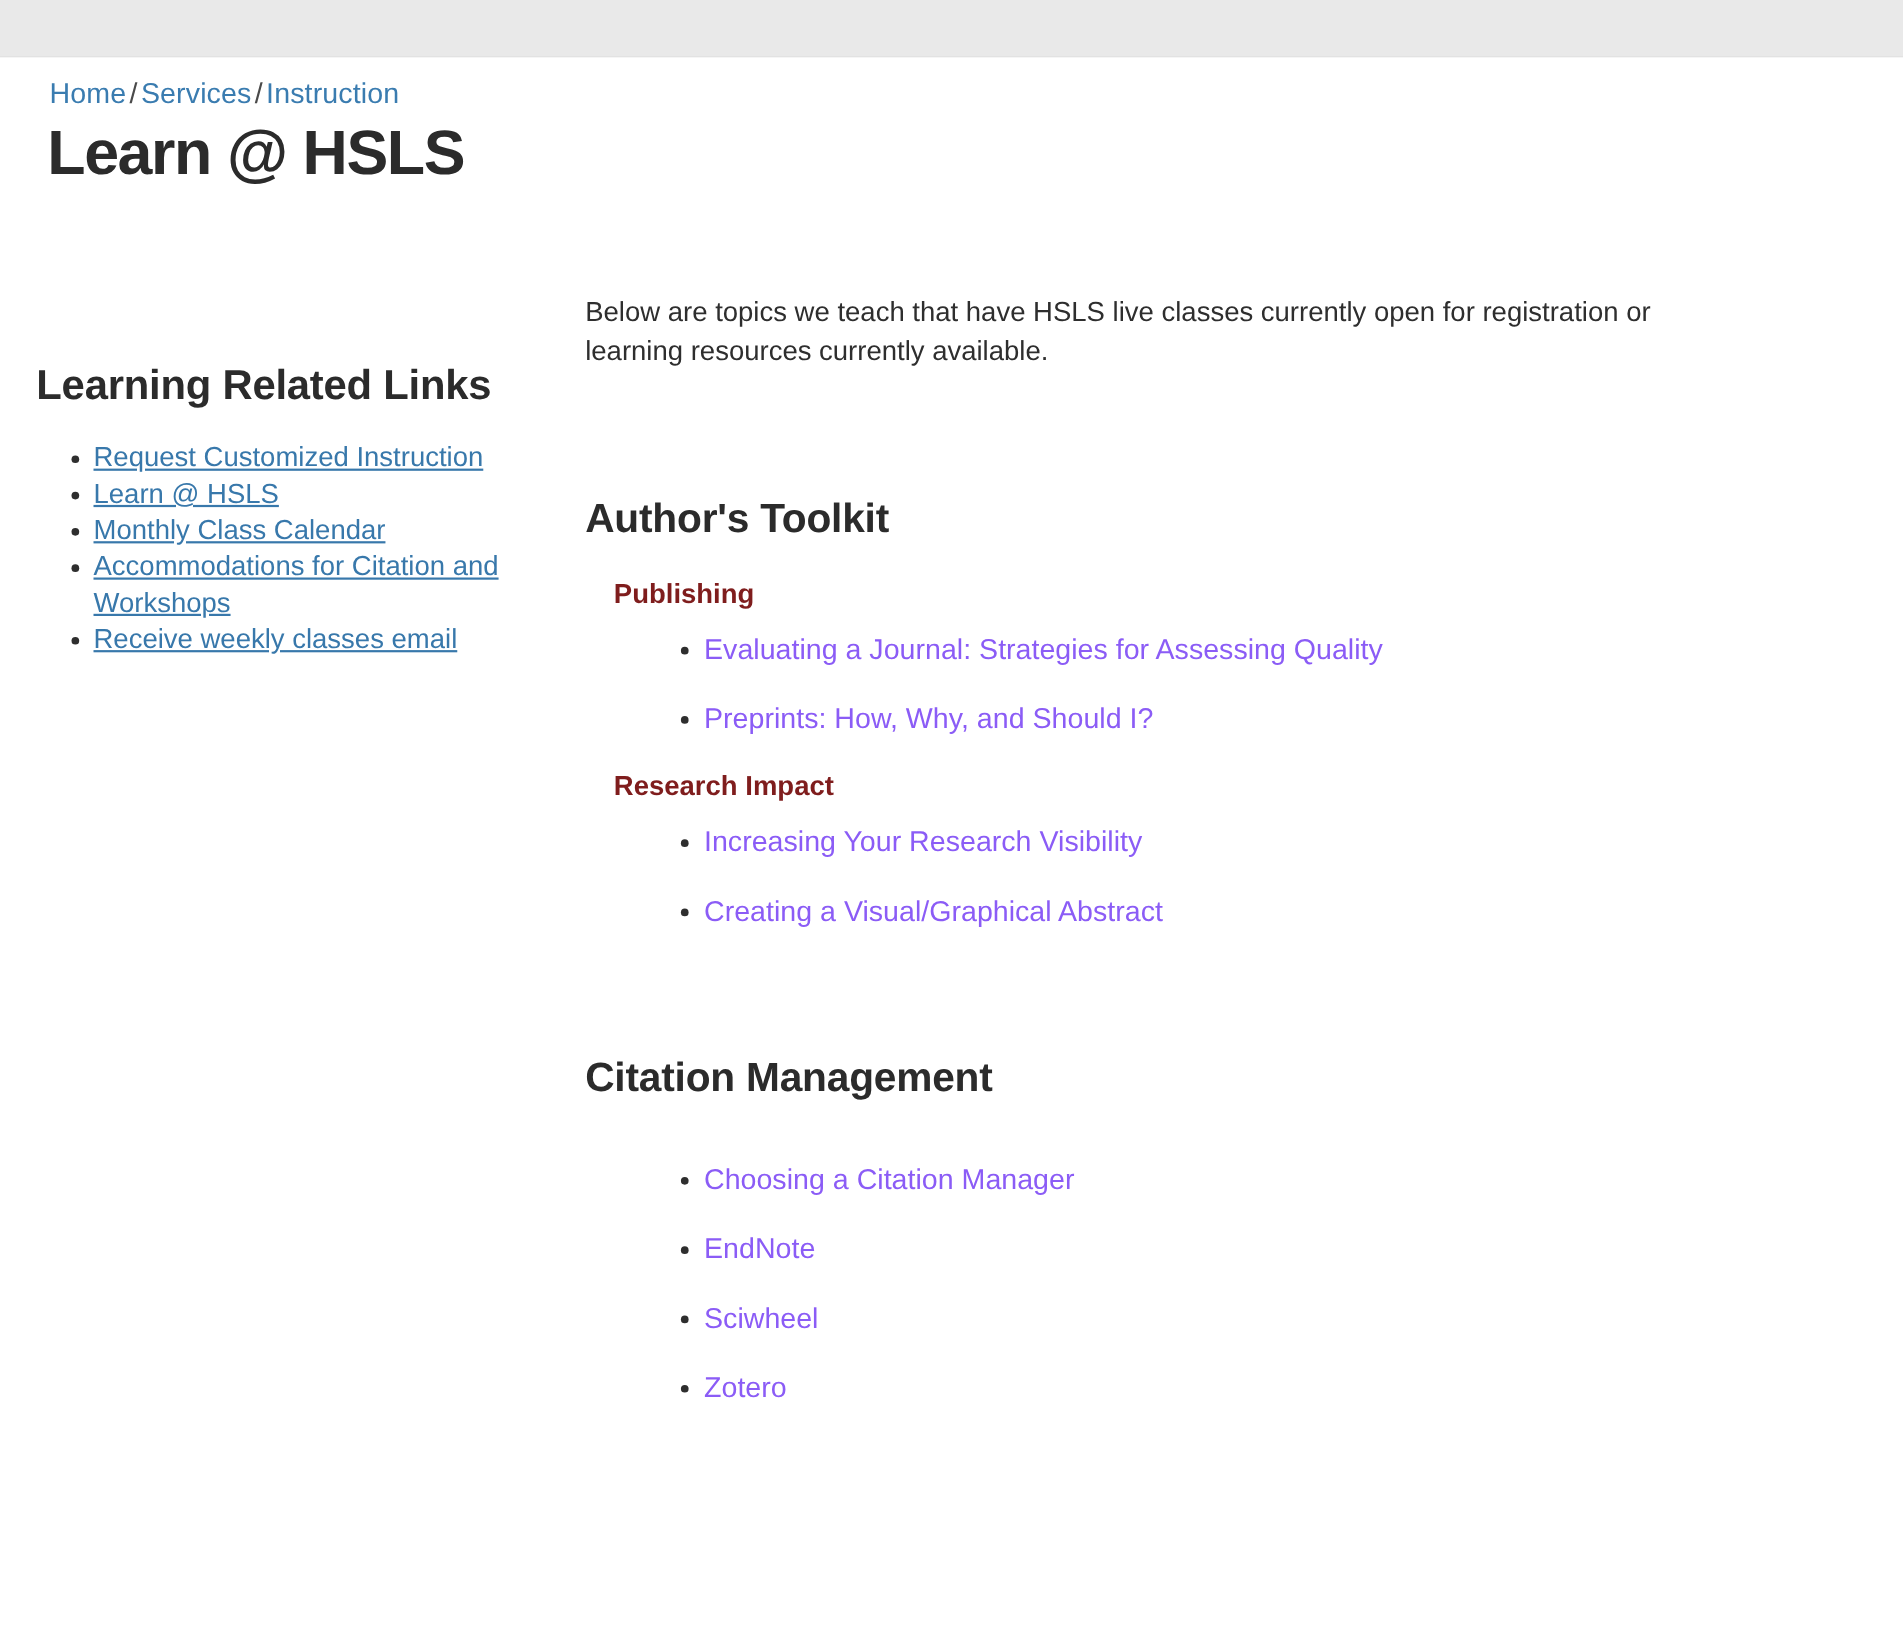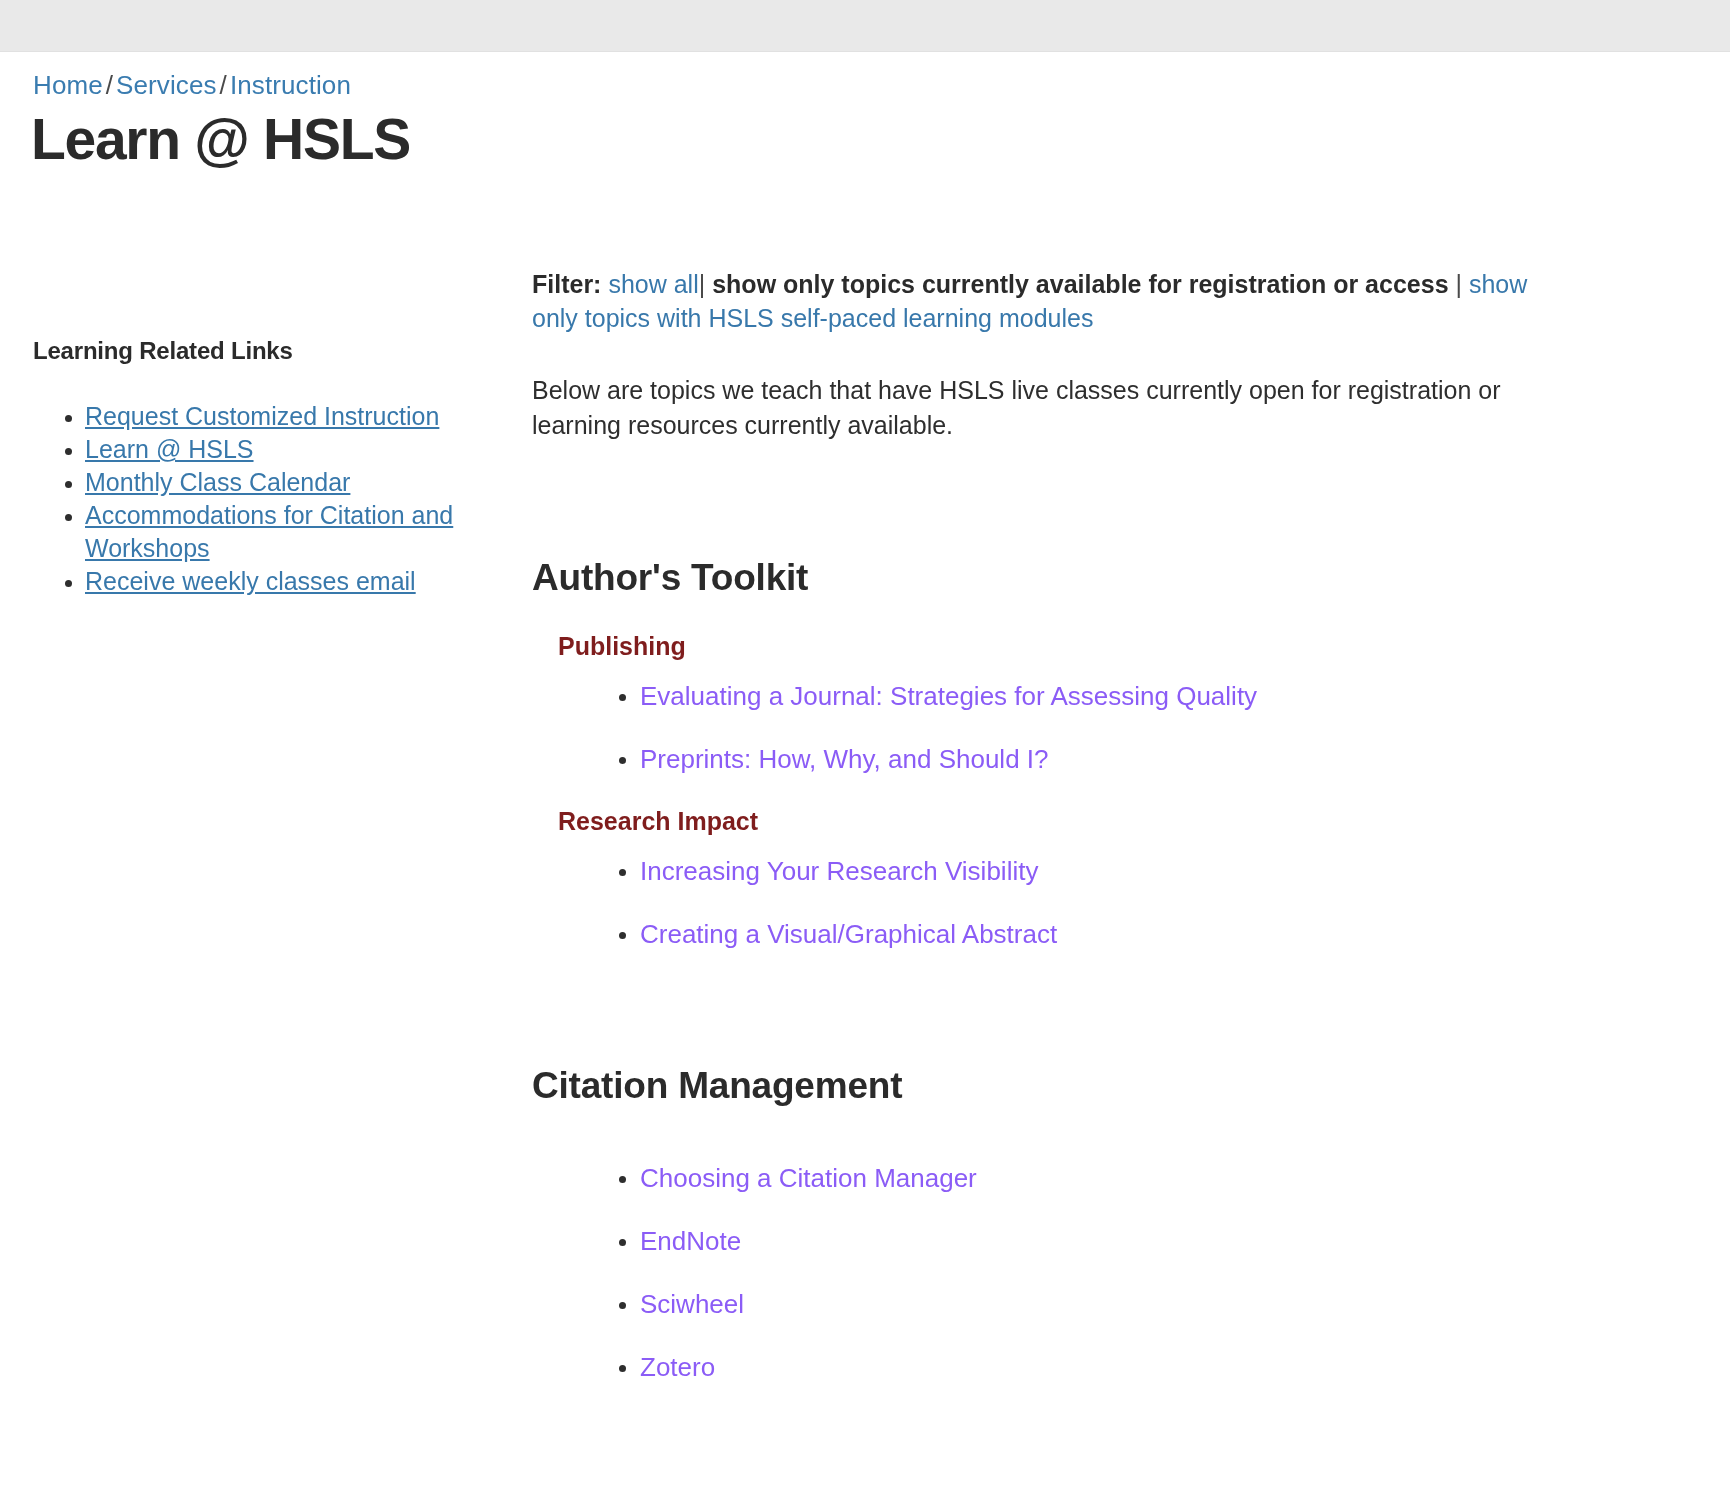--- a/index.html
+++ b/index.html
@@ -25,21 +25,21 @@
     width: 1730px;
     height: 52px;
     background: #e9e9e9;
     border-bottom: 1px solid #e1e1e1;
   }
 
   
   .header {
     position: absolute;
     top: 52px;
-    left: 0;
+    left: 12px;
     width: 1405px;
     padding: 16px 0 0 33px;
   }
   .breadcrumb {
     font-size: 26px;
     line-height: 34px;
     color: #444;
     letter-spacing: 0.1px;
     white-space: nowrap;
   }
@@ -76,21 +76,21 @@
     padding: 75px 0 0 33px;
   }
   .main {
     flex: 1 1 auto;
     padding: 12px 190px 0 12px;
   }
 
   
   .sidebar h2 {
     margin: 0 0 28px 0;
-    font-size: 24px;
+    font-size: 38px;
     line-height: 42px;
     font-weight: bold;
     color: #2b2b2b;
     letter-spacing: -0.2px;
   }
   .sidebar ul {
     margin: 0;
     padding: 0 0 0 52px;
     list-style: disc;
   }
@@ -204,21 +204,20 @@
       <li><a href="#">Request Customized Instruction</a></li>
       <li><a href="#">Learn @ HSLS</a></li>
       <li><a href="#">Monthly Class Calendar</a></li>
       <li><a href="#">Accommodations for Citation and Workshops</a></li>
       <li><a href="#">Receive weekly classes email</a></li>
     </ul>
   </aside>
 
   <main class="main">
 
-    <p class="filter-line"><span class="lbl">Filter:</span> <a href="#" class="blue">show all</a><span class="pipe">|</span> <span class="strong-link">show only topics currently available for registration or access</span> <span class="pipe">|</span> <a href="#" class="blue">show only topics with HSLS self-paced learning modules</a></p>
 
     <p class="intro">Below are topics we teach that have HSLS live classes currently open for registration or learning resources currently available.</p>
 
     <section class="section">
       <h2>Author's Toolkit</h2>
 
       <div class="subsection">
         <h3>Publishing</h3>
         <ul class="topic-list">
           <li><a href="#">Evaluating a Journal: Strategies for Assessing Quality</a></li>

